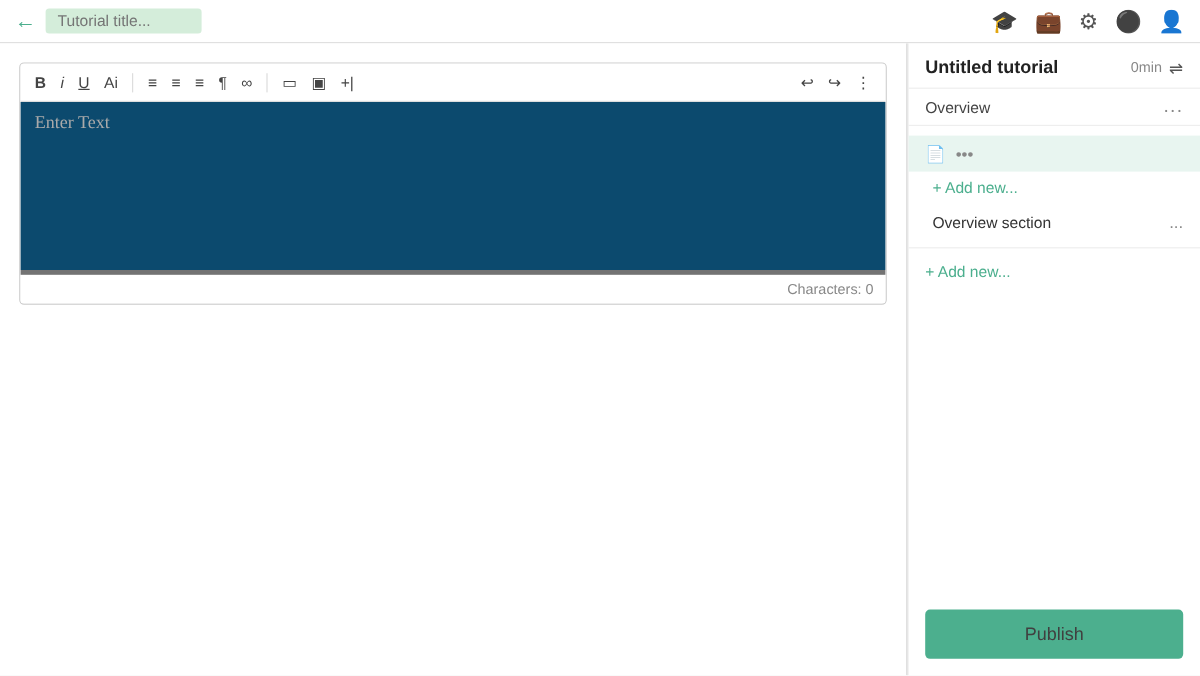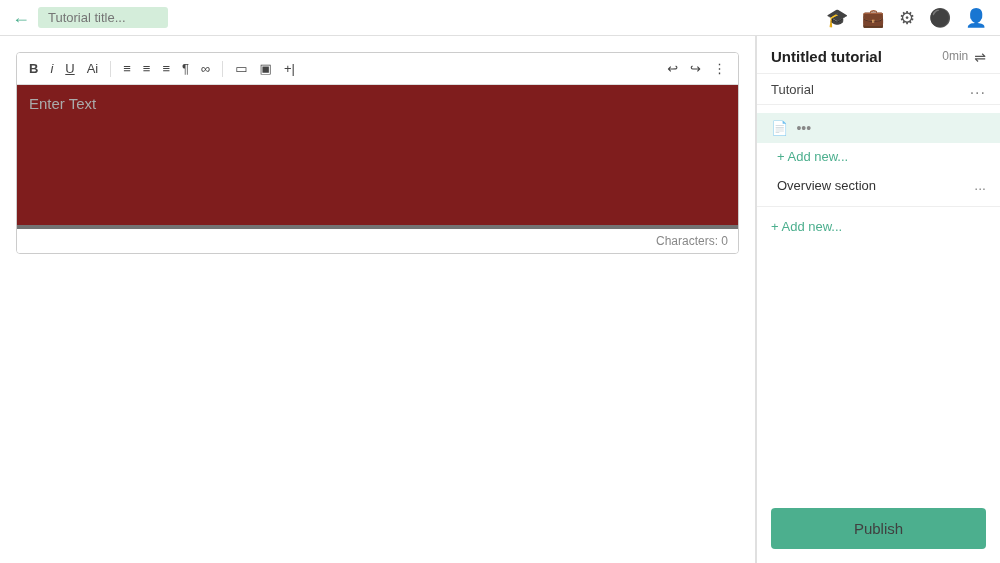--- a/index.html
+++ b/index.html
@@ -78,22 +78,23 @@
     }
     .toolbar-separator {
       width: 1px; height: 16px; background: #ddd; margin: 0 4px;
     }
     .toolbar-spacer { flex: 1; }
     .editor-content {
       min-height: 140px;
       padding: 10px 12px;
       font-size: 15px;
       color: #aaa;
-      background: #7f1d1d;
+      background: #0c4a6e;
       outline: none;
+      font-family: Liberation Serif, serif;
     }
     .editor-footer {
       border-top: 4px solid #737373;
       padding: 5px 10px;
       text-align: right;
       font-size: 12px;
       color: #888;
       background: #fff;
     }
 
@@ -268,21 +269,21 @@
 
     <div class="sidebar-header">
       <span class="sidebar-title">Untitled tutorial</span>
       <div class="sidebar-meta">
         <span>0min</span>
         <span class="sliders-icon">⇌</span>
       </div>
     </div>
 
     <div class="sidebar-nav">
-      <span class="sidebar-nav-label">Tutorial</span>
+      <span class="sidebar-nav-label">Overview</span>
       <button class="three-dots-btn">...</button>
     </div>
 
     <div class="sidebar-content">
 
       <div class="sidebar-item active">
         <span class="sidebar-item-icon">📄</span>
         <button class="sidebar-item-dots">•••</button>
       </div>
 

